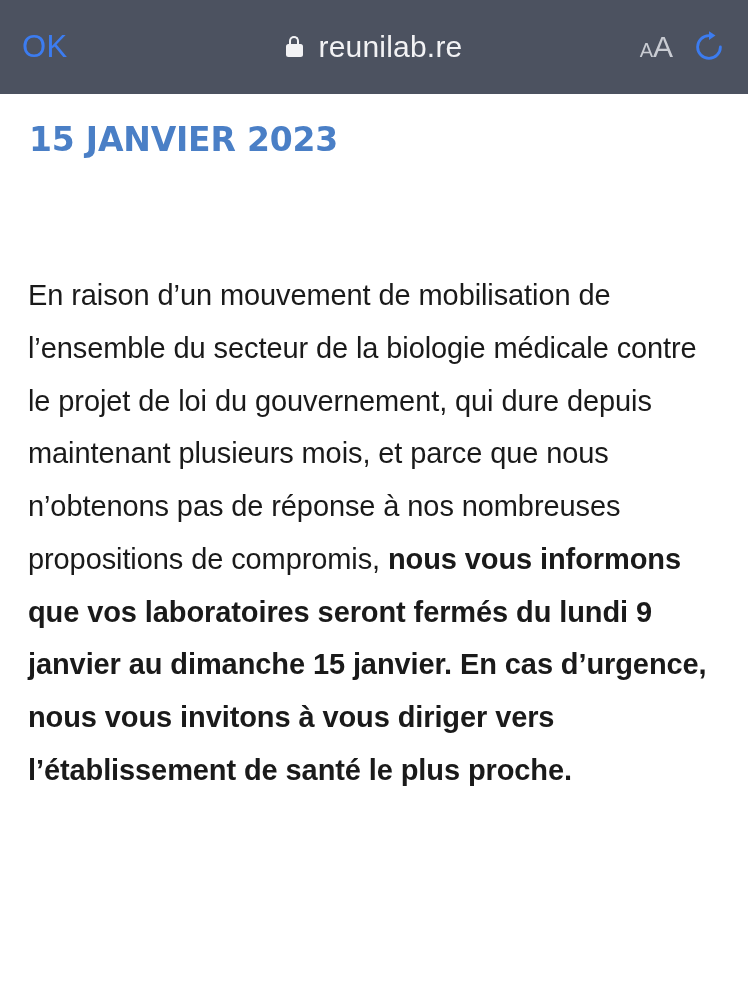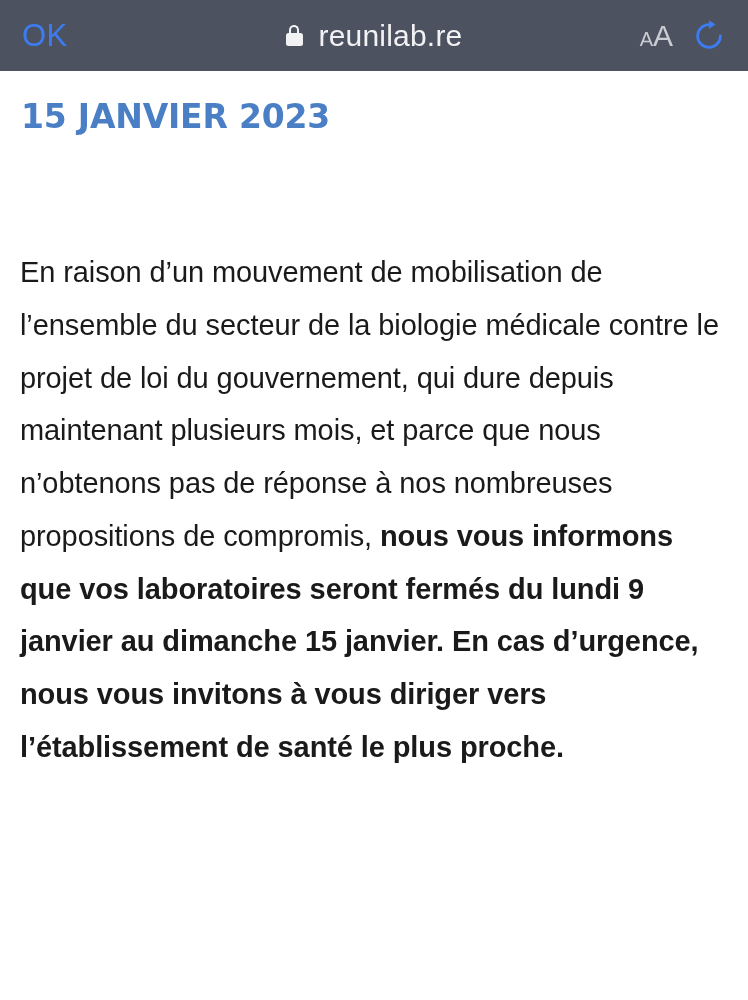--- a/index.html
+++ b/index.html
@@ -10,21 +10,21 @@
   body {
     width: 748px;
     height: 1000px;
     font-family: "DejaVu Sans", sans-serif;
     overflow: hidden;
   }
 
   
   .browser-bar {
     position: relative;
-    height: 71px;
+    height: 94px;
     background: #4c5260;
     display: flex;
     align-items: center;
     padding: 0 22px;
     box-sizing: border-box;
   }
   .ok-button {
     color: #3c7cf0;
     font-size: 31px;
     font-family: "Liberation Sans", sans-serif;
@@ -97,21 +97,21 @@
   .aa-icon .small { font-size: 20px; }
   .aa-icon .big { font-size: 30px; }
   .reload-icon {
     width: 34px;
     height: 34px;
     cursor: pointer;
   }
 
   
   .page {
-    padding: 0 16px;
+    padding: 0 24px;
     box-sizing: border-box;
   }
   .date-heading {
     color: #4a7fc6;
     font-family: "DejaVu Sans", sans-serif;
     font-weight: bold;
     font-size: 33px;
     letter-spacing: -0.2px;
     margin: 26px 0 0 5px;
   }

